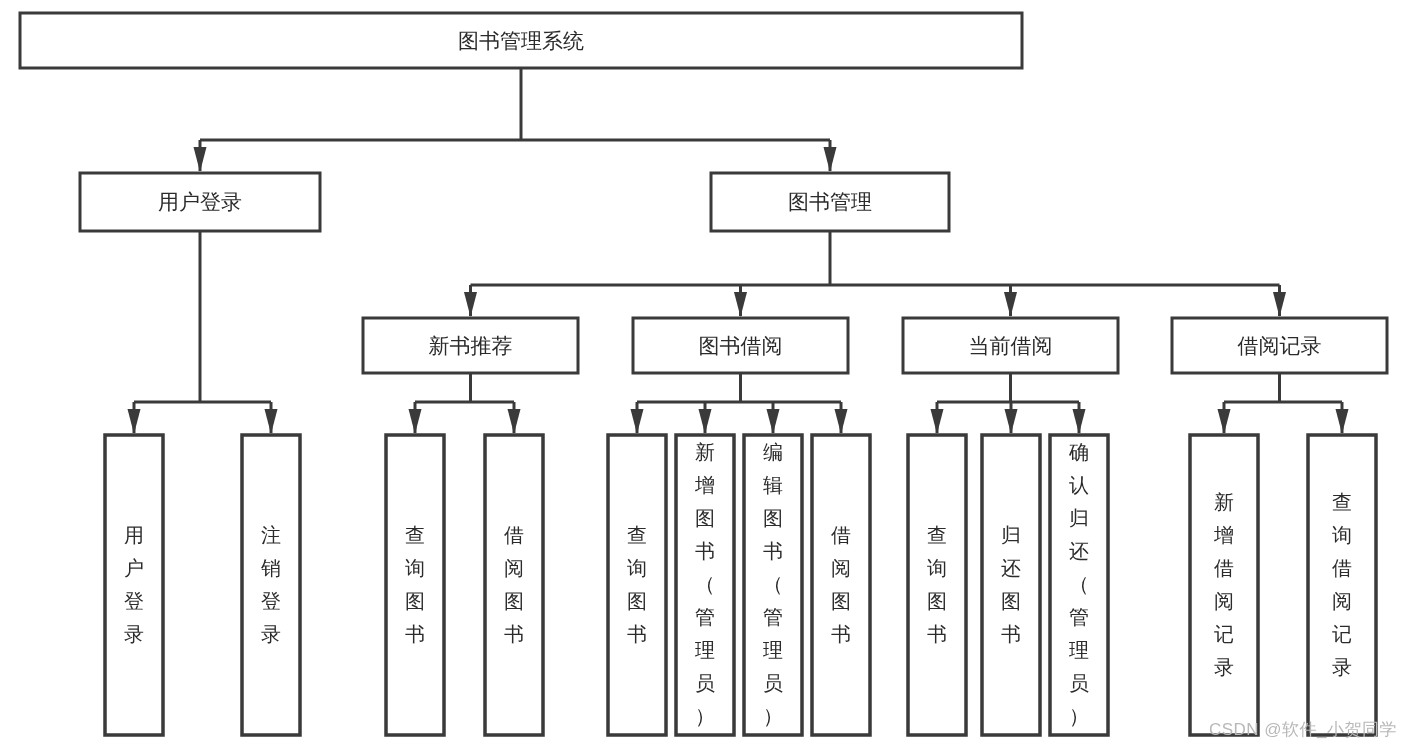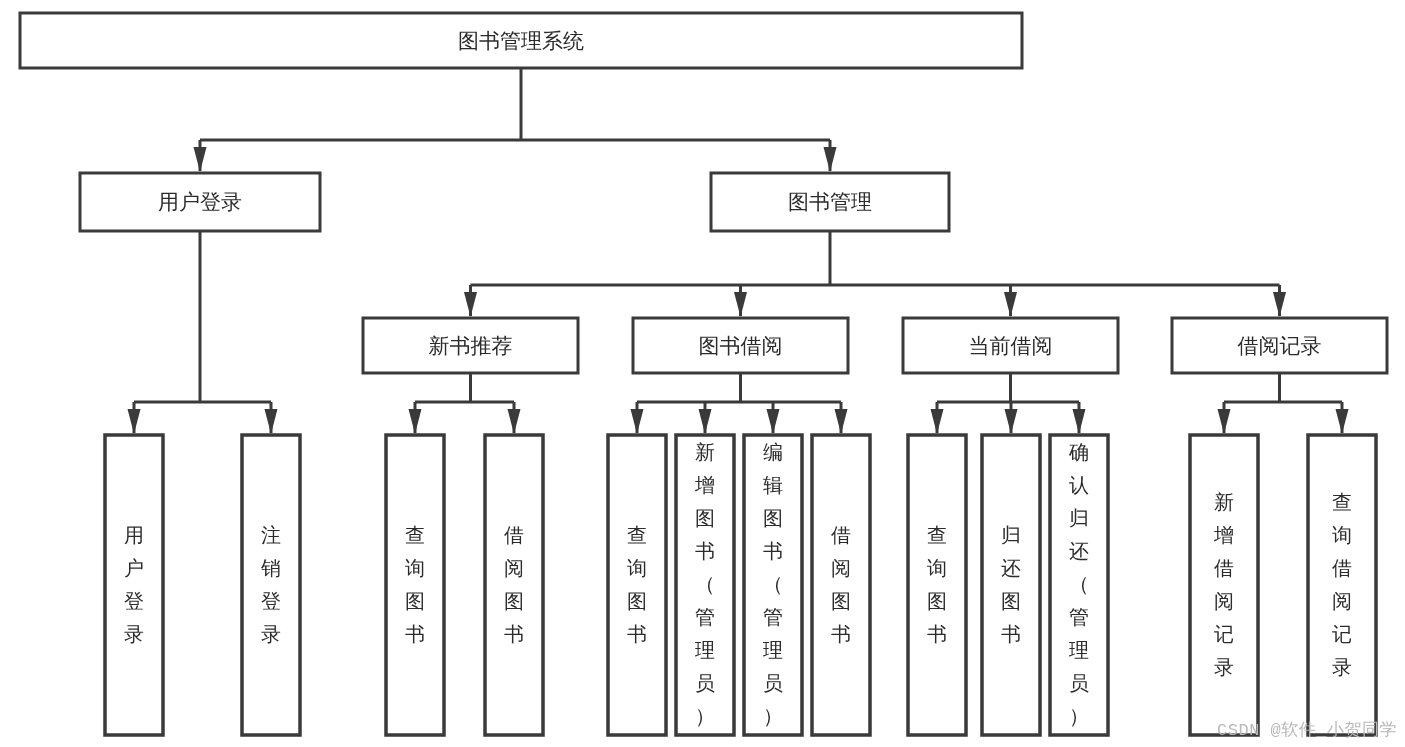--- a/index.html
+++ b/index.html
@@ -56,21 +56,21 @@
     white-space: pre;
   }
   .node-label.vertical {
     font-size: 20px;
     letter-spacing: 0px;
   }
   .watermark-text {
     position: absolute;
     right: 8px;
     bottom: 6px;
-    font-family: Liberation Mono, monospace;
+    font-family: Liberation Sans, sans-serif;
     font-size: 17px;
     color: #b8b8b8;
     letter-spacing: 0.5px;
     pointer-events: none;
     user-select: none;
     white-space: nowrap;
   }
 </style>
 </head>
 <body>

